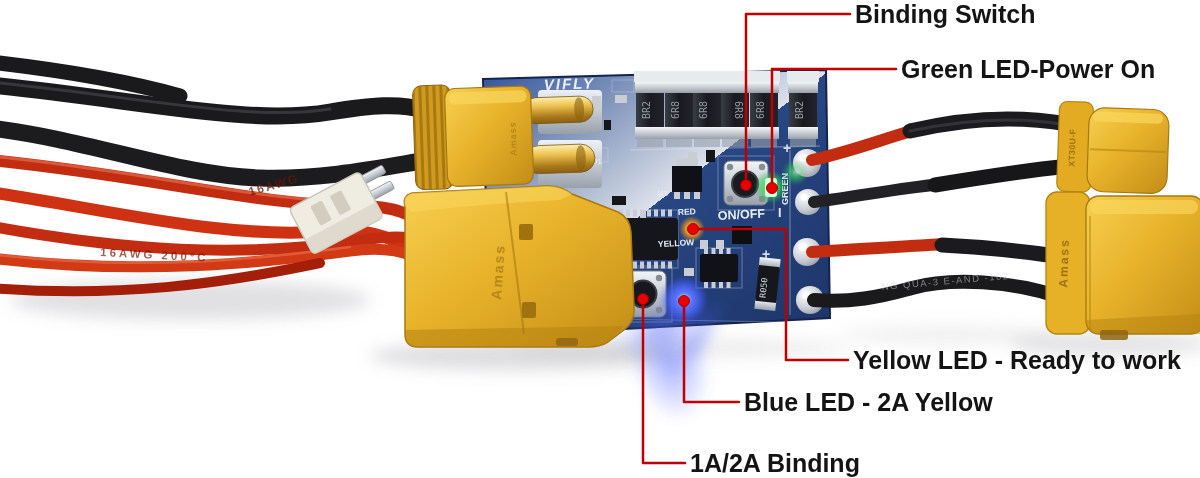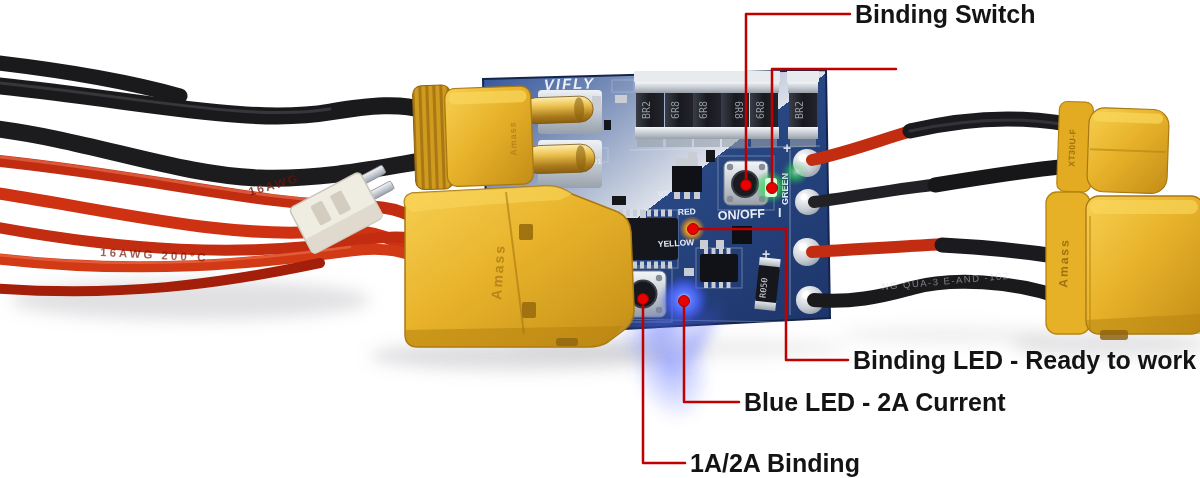--- a/index.html
+++ b/index.html
@@ -370,17 +370,18 @@
   <g fill="#e80202" stroke="#9c0000" stroke-width="1">
     <circle cx="746" cy="185" r="5.5"></circle>
     <circle cx="772" cy="188" r="5.5"></circle>
     <circle cx="693" cy="229" r="5.5"></circle>
     <circle cx="684" cy="301" r="5.5"></circle>
     <circle cx="643" cy="299" r="5.5"></circle>
   </g>
 </svg>
 
 <div class="callout-label" style="left:855px; top:-1px;">Binding Switch</div>
-<div class="callout-label" style="left:853px; top:345px;">Binding LED - Ready to work</div>
-<div class="callout-label" style="left:744px; top:387px;">Blue LED - 2A Current</div>
+<div class="callout-label" style="left:901px; top:54px;">Green LED-Power On</div>
+<div class="callout-label" style="left:853px; top:345px;">Yellow LED - Ready to work</div>
+<div class="callout-label" style="left:744px; top:387px;">Blue LED - 2A Yellow</div>
 <div class="callout-label" style="left:690px; top:448px;">1A/2A Binding</div>
 
 </div>
 
 </body></html>

